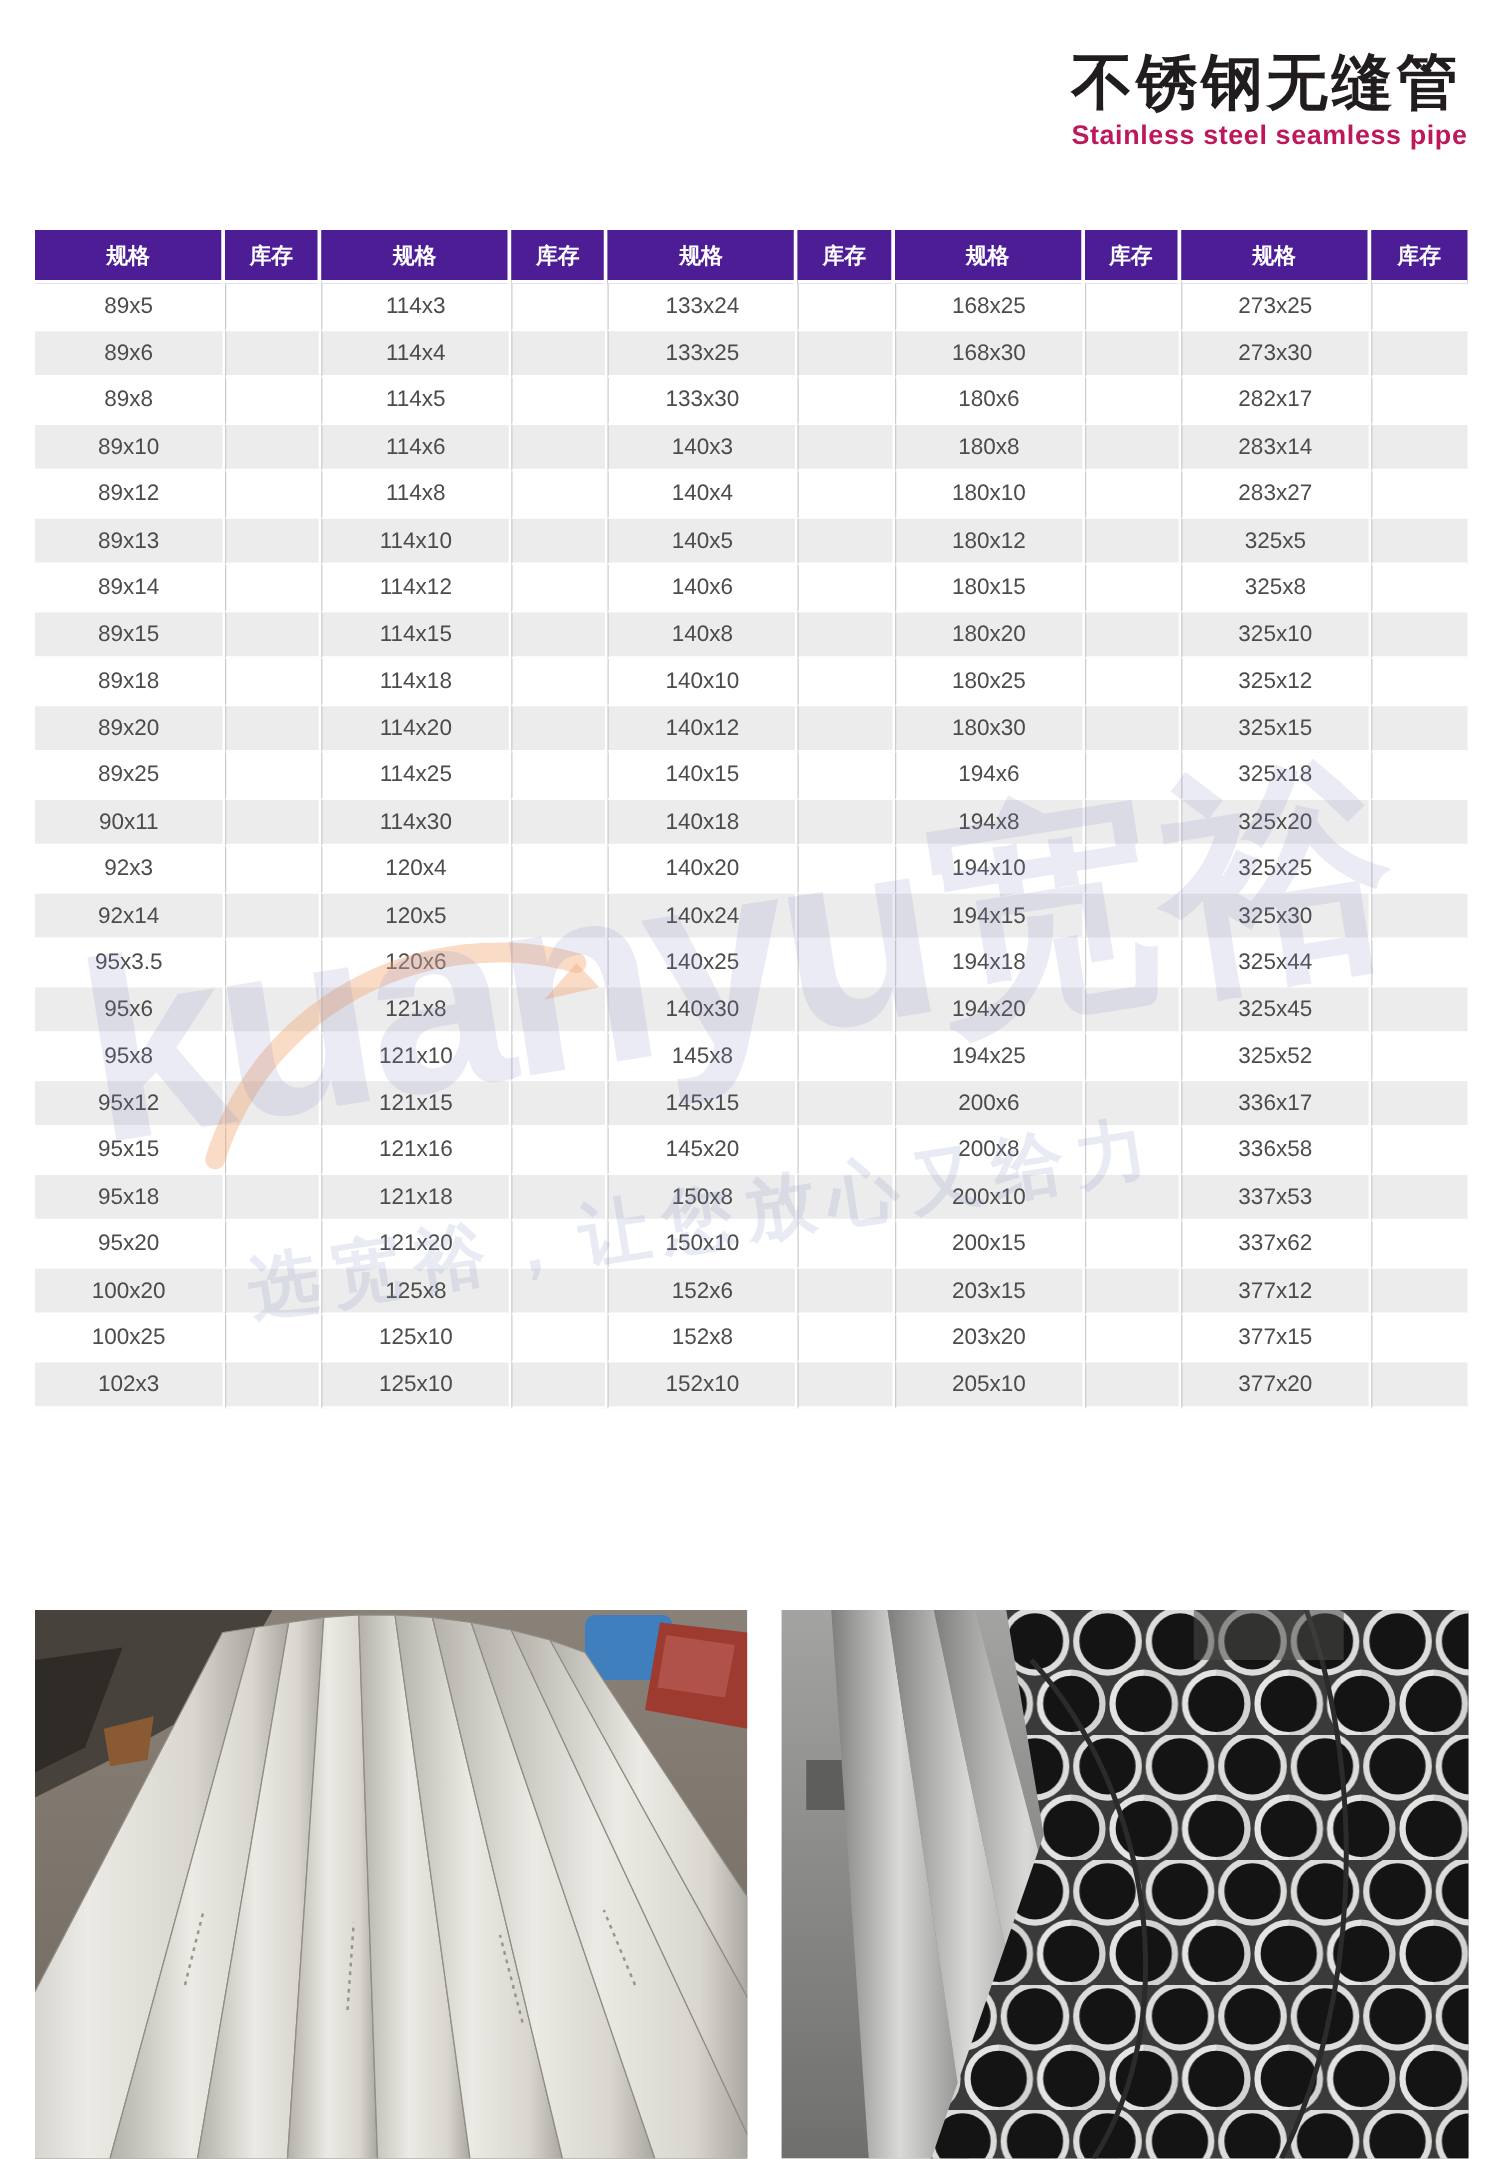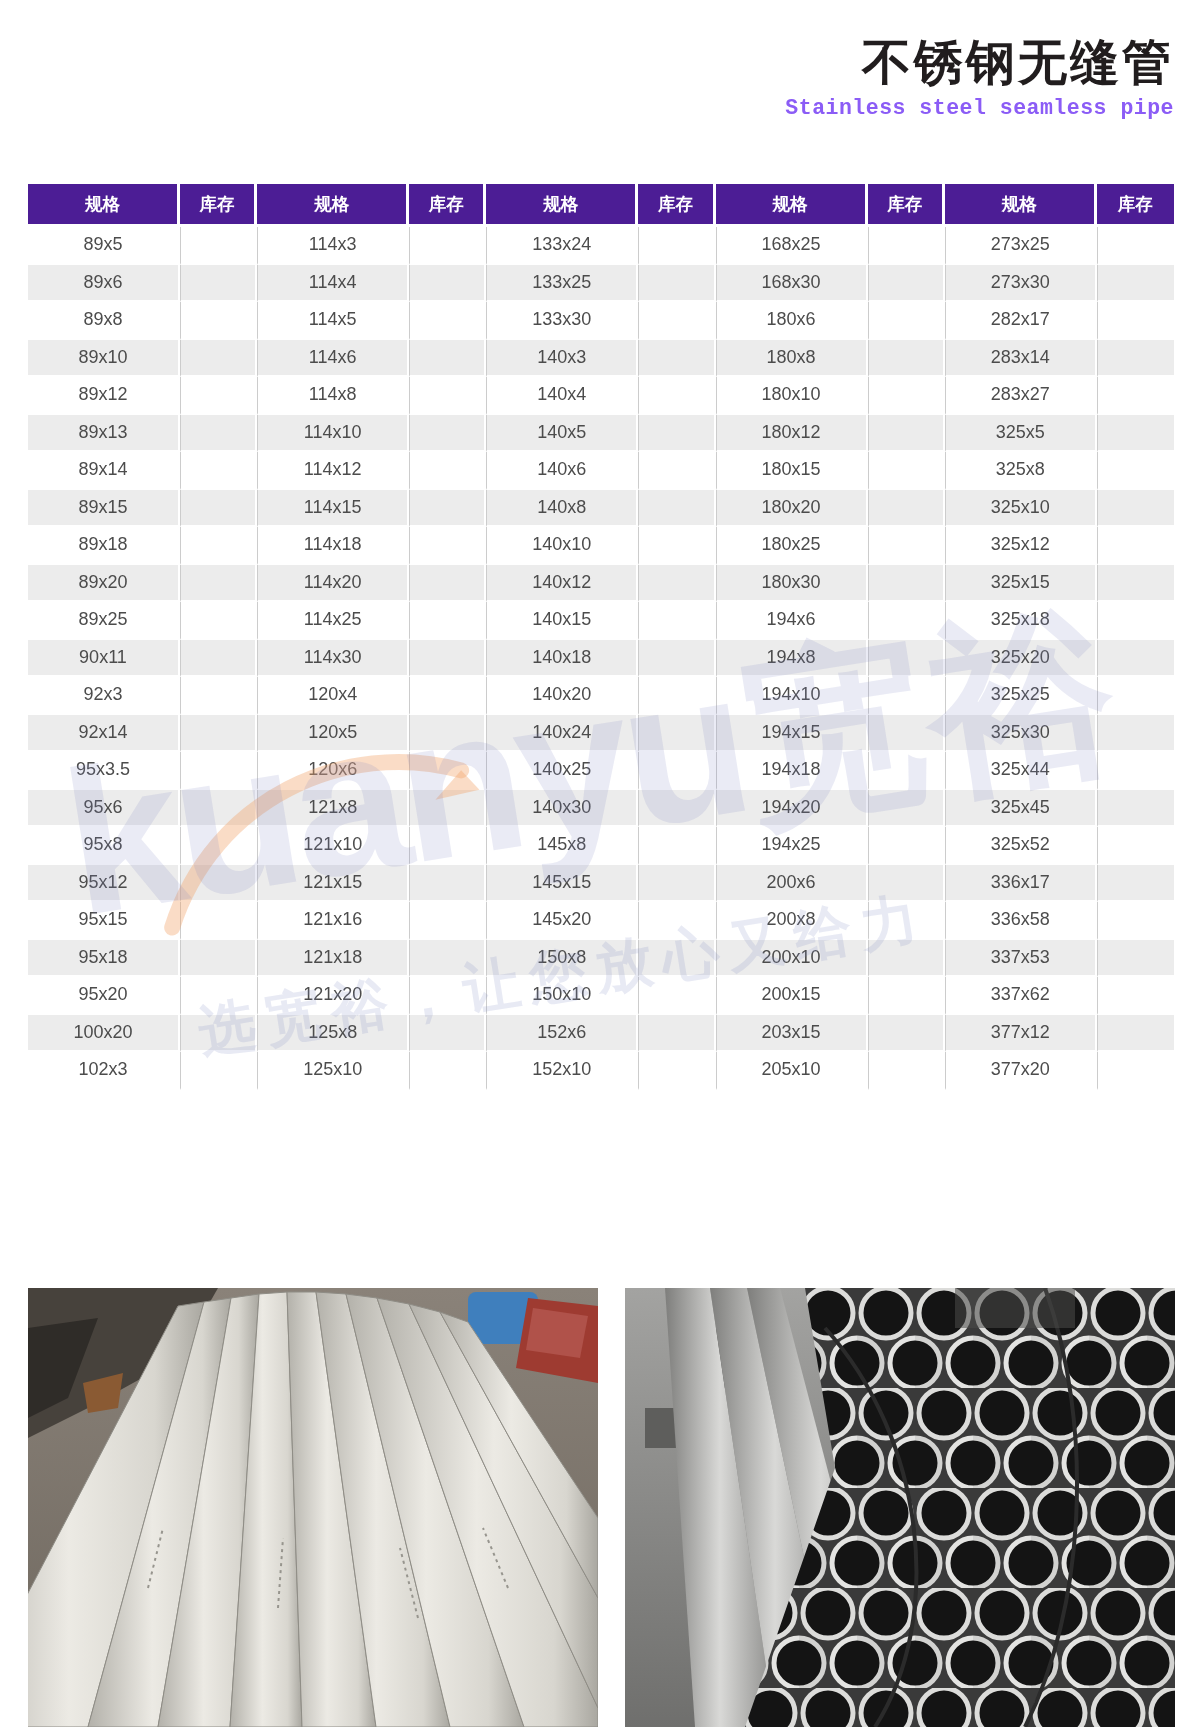--- a/index.html
+++ b/index.html
@@ -1,23 +1,23 @@
 <!DOCTYPE html>
 <html><head>
 <meta charset="utf-8">
 <style>
   html,body{margin:0;padding:0;background:#ffffff;}
   body{
     width:1200px;height:1727px;position:relative;overflow:hidden;
     font-family:"Liberation Sans","DejaVu Sans",sans-serif;
   }
   
-  .title-block{position:absolute;top:40px;right:26px;text-align:right;font-family:Liberation Mono, monospace;}
+  .title-block{position:absolute;top:40px;right:26px;}
   .title-cn{font-size:49px;font-weight:bold;color:#211d1e;letter-spacing:3px;line-height:1.1;}
-  .title-en{font-size:21.5px;font-weight:bold;color:#8b5cf6;margin-top:2px;letter-spacing:.5px;}
+  .title-en{font-size:21.5px;font-weight:bold;color:#be185d;margin-top:2px;letter-spacing:.5px;}
   
   .table-wrap{position:absolute;left:28px;top:184px;width:1146px;}
   table{width:100%;border-collapse:separate;border-spacing:0;table-layout:fixed;}
   th{
     background:#4c1d95;color:#fff;font-size:17.5px;font-weight:bold;
     height:38px;border-right:3px solid #fff;border-bottom:3px solid #fff;
   }
   th:last-child{border-right:none;}
   col.spec{width:13.26%;} col.stock{width:6.74%;}
   td{
@@ -344,20 +344,32 @@
         <tr>
           <td>100x20</td>
           <td></td>
           <td>125x8</td>
           <td></td>
           <td>152x6</td>
           <td></td>
           <td>203x15</td>
           <td></td>
           <td>377x12</td>
+          <td></td>
+        </tr>
+        <tr>
+          <td>100x25</td>
+          <td></td>
+          <td>125x10</td>
+          <td></td>
+          <td>152x8</td>
+          <td></td>
+          <td>203x20</td>
+          <td></td>
+          <td>377x15</td>
           <td></td>
         </tr>
         <tr>
           <td>102x3</td>
           <td></td>
           <td>125x10</td>
           <td></td>
           <td>152x10</td>
           <td></td>
           <td>205x10</td>

